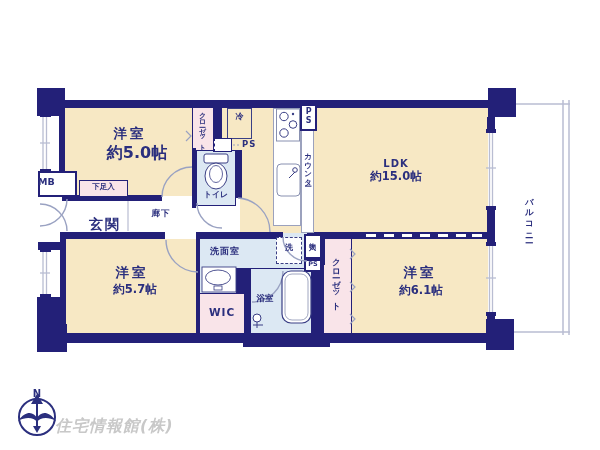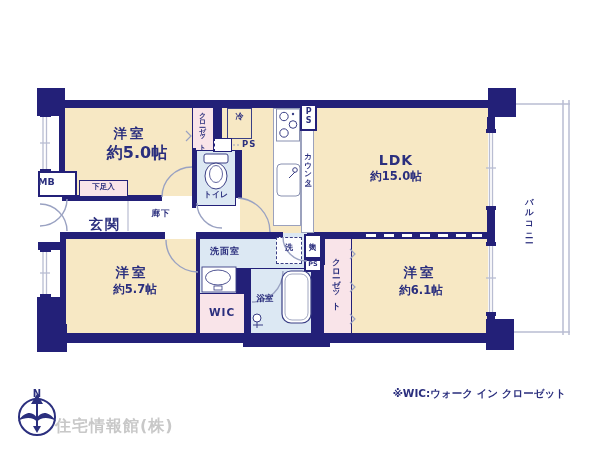--- a/index.html
+++ b/index.html
@@ -11,21 +11,21 @@
   .blue{background:#dce8f3;}
   .blue-b{background:#dce8f3;border:1.5px solid #232078;box-sizing:border-box;}
   .wall{background:#232078;}
   .wbox{background:#fff;border:2px solid #232078;box-sizing:border-box;}
   .lbox{background:#fff;border:1px solid #9ba1bd;box-sizing:border-box;}
   .t{position:absolute;color:#2b2f7e;font-weight:600;white-space:nowrap;line-height:1.15;}
   .ctr{text-align:center;}
   .vt{writing-mode:vertical-rl;text-orientation:upright;}
   svg.ovl{position:absolute;left:0;top:0;}
   .note{color:#2b2f7e;font-weight:600;}
-  .company{color:#c8c8c8;font-weight:600;letter-spacing:1px;}
+  .company{color:#c8c8c8;font-weight:600;letter-spacing:1px;font-style:italic;}
 </style>
 </head>
 <body>
 
 <div class="plan">
 
   <div class="abs cream" style="left:62px;top:106px;width:153px;height:92px"></div>
   <div class="abs cream" style="left:222px;top:106px;width:266px;height:127px"></div>
   <div class="abs" style="left:64px;top:196px;width:176px;height:36px;background:#fff"></div>
   <div class="abs cream" style="left:62px;top:239px;width:138px;height:96px"></div>
@@ -192,21 +192,21 @@
       <line x1="37" y1="431" x2="37" y2="401" stroke="#2b2f7e" stroke-width="2"></line>
       <polygon points="31,404 43,404 37,394" fill="#2b2f7e"></polygon>
       <path d="M18,421 C27,409 34,413 37,418 C40,413 47,409 56,421 C47,416 40,418 37,422 C34,418 27,416 18,421 Z" fill="#2b2f7e"></path>
       <polygon points="33,426 41,426 37,433" fill="#2b2f7e"></polygon>
     </g>
   </svg>
 
   <div class="t ctr" style="left:100px;top:126px;width:60px;font-size:13.5px;letter-spacing:3px">洋室</div>
   <div class="t ctr" style="left:102px;top:144px;width:70px;font-size:16px">約5.0帖</div>
 
-  <div class="t ctr" style="left:366px;top:152px;width:60px;font-size:14px;letter-spacing:1px">LDK</div>
+  <div class="t ctr" style="left:366px;top:158px;width:60px;font-size:10px;letter-spacing:1px">LDK</div>
   <div class="t ctr" style="left:361px;top:170px;width:70px;font-size:11.5px">約15.0帖</div>
 
   <div class="t ctr" style="left:102px;top:265px;width:60px;font-size:13.5px;letter-spacing:3px">洋室</div>
   <div class="t ctr" style="left:100px;top:283px;width:70px;font-size:11.5px">約5.7帖</div>
 
   <div class="t ctr" style="left:390px;top:265px;width:60px;font-size:13.5px;letter-spacing:3px">洋室</div>
   <div class="t ctr" style="left:386px;top:284px;width:70px;font-size:11.5px">約6.1帖</div>
 
   <div class="t vt" style="left:524px;top:192px;height:64px;font-size:8.5px;letter-spacing:2px">バルコニー</div>
 
@@ -223,16 +223,15 @@
   <div class="t vt" style="left:331px;top:252px;height:72px;font-size:8.5px;letter-spacing:1px">クローゼット</div>
   <div class="t vt" style="left:303px;top:148px;height:52px;font-size:7.5px">カウンター</div>
   <div class="t ctr" style="left:227px;top:112px;width:25px;font-size:8px">冷</div>
   <div class="t ctr" style="left:276px;top:243px;width:26px;font-size:8px">洗</div>
   <div class="t vt" style="left:308px;top:237px;height:20px;font-size:7px">物入</div>
   <div class="t ctr" style="left:304px;top:261px;width:18px;font-size:6.5px">PS</div>
   <div class="t vt" style="left:304px;top:107px;height:22px;font-size:8px">PS</div>
   <div class="t" style="left:242px;top:140px;font-size:8.5px;letter-spacing:1px">PS</div>
 
   <div class="t" style="left:30px;top:388px;width:14px;text-align:center;font-size:10px">N</div>
-  <div class="t note" style="left:380px;top:387px;width:186px;text-align:right;font-size:10.5px">※WIC:ウォーク イン クローゼット</div>
   <div class="t company" style="left:55px;top:417px;font-size:16px">住宅情報館(株)</div>
 
 </div>
 
 </body></html>

